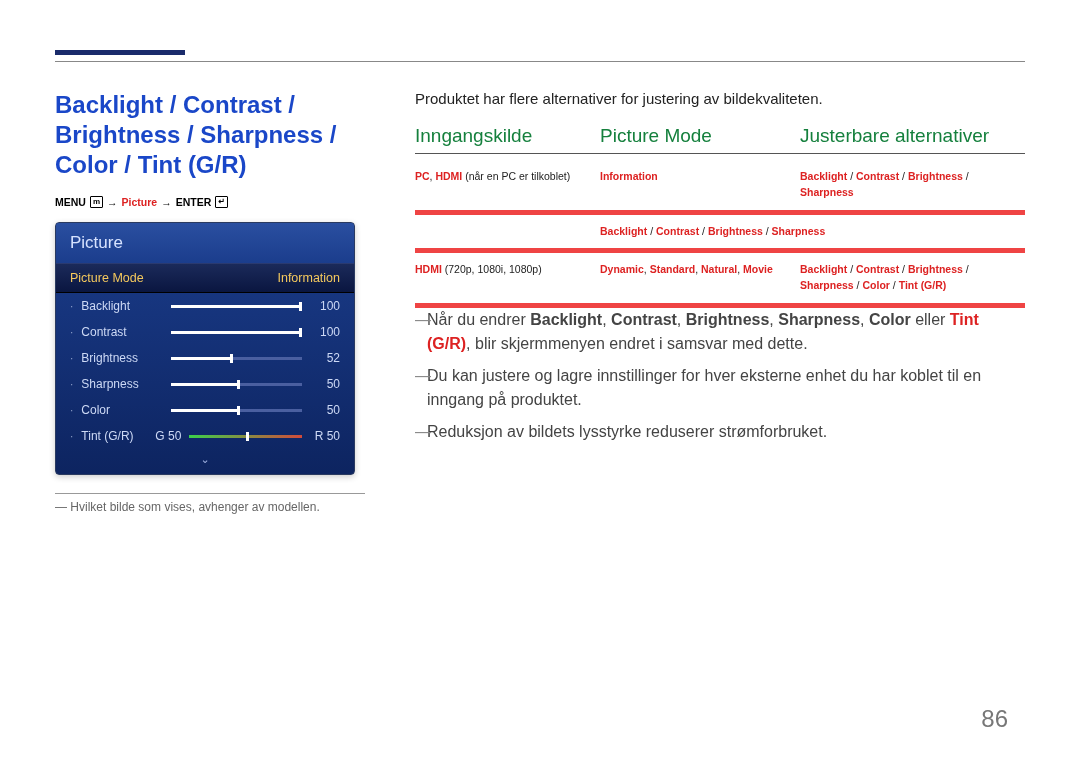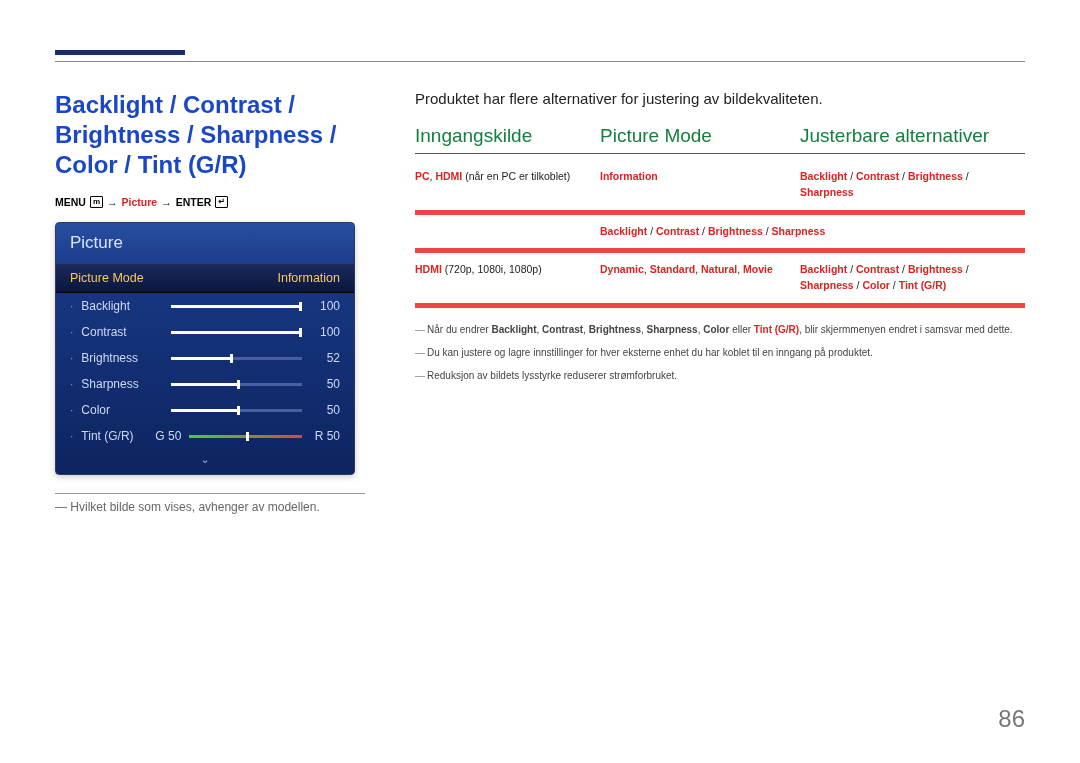--- a/index.html
+++ b/index.html
@@ -134,26 +134,26 @@
     display: flex;
     border-bottom: 5px solid #ef4444;
     padding: 9px 0;
     font-size: 10.5px;
     color: #222;
     line-height: 1.5;
   }
   .table-row .col-a, .table-row .col-b, .table-row .col-c { padding-right: 10px; }
   .red { color: #d22; font-weight: 700; }
   .bold { font-weight: 700; }
-  .notes { margin-top: 14px; font-size: 10px; color: #444; line-height: 1.5; }
+  .notes { margin-top: 0; font-size: 16px; color: #444; line-height: 1.5; }
   .notes p { margin-bottom: 8px; padding-left: 12px; position: relative; }
   .notes p::before { content: "―"; position: absolute; left: 0; top: 0; color: #888; }
   .page-num {
     position: absolute;
-    right: 55px;
+    right: 72px;
     bottom: 30px;
     font-size: 24px;
     color: #777;
     font-weight: 300;
   }
 </style>
 </head>
 <body>
 
 <div class="page">

